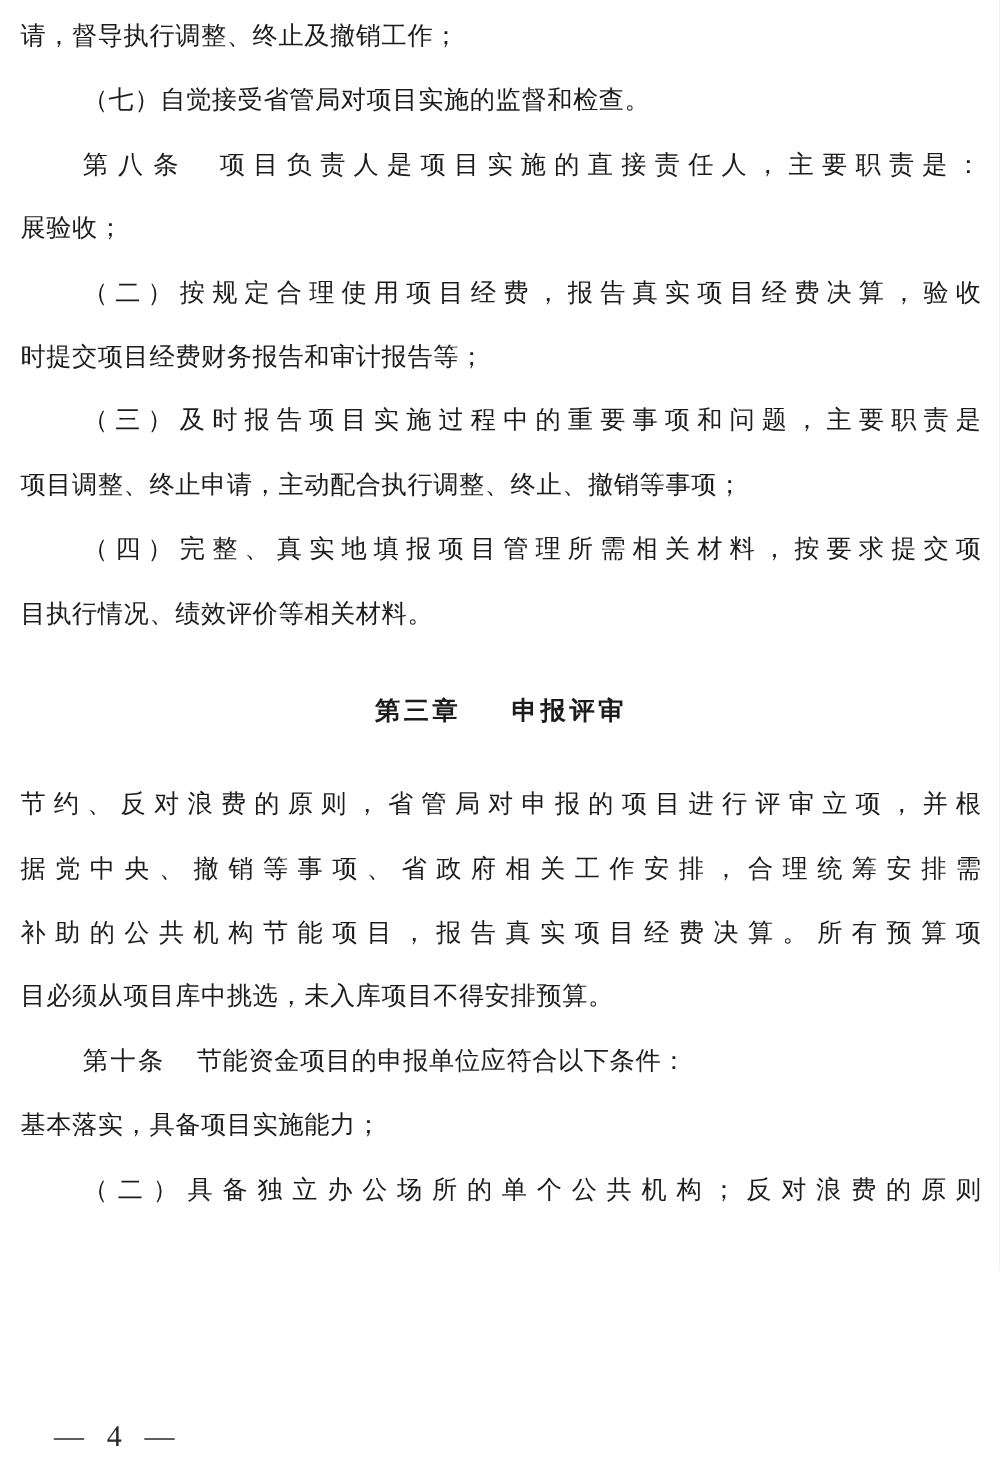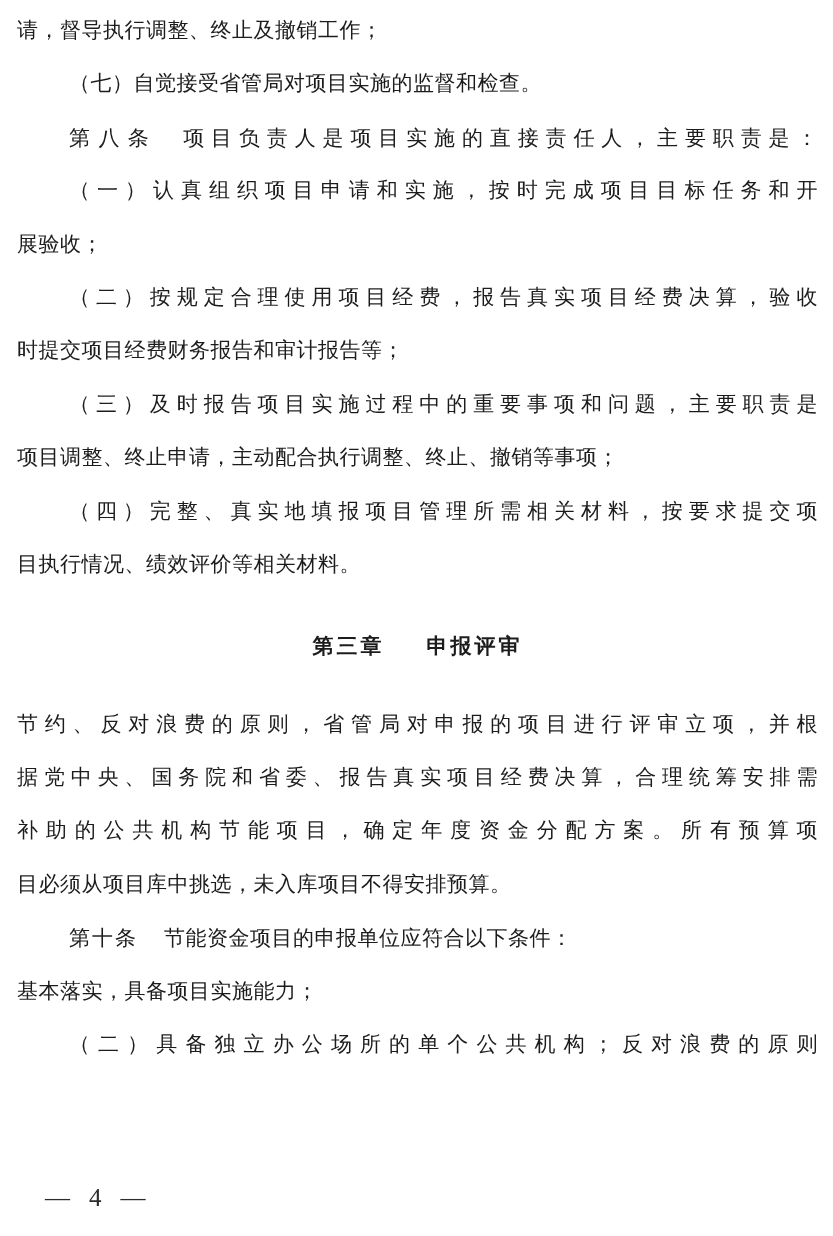--- a/index.html
+++ b/index.html
@@ -77,32 +77,31 @@
   }
 </style>
 </head>
 <body>
 
 <div class="page">
   <div class="content" id="content">
       <div class="line endline"><span>请，督导执行调整、终止及撤销工作；</span></div>
       <div class="line endline indent"><span>（七）自觉接受省管局对项目实施的监督和检查。</span></div>
       <div class="line full indent"><span class="article-num">第八条</span><span>项目负责人是项目实施的直接责任人，主要职责是：</span></div>
-      <div class="line full indent"><span>（一）认真组织项目申请和实施，按时完成项目目标任务和开</span></div>
       <div class="line endline"><span>展验收；</span></div>
       <div class="line full indent"><span>（二）按规定合理使用项目经费，报告真实项目经费决算，验收</span></div>
       <div class="line endline"><span>时提交项目经费财务报告和审计报告等；</span></div>
       <div class="line full indent"><span>（三）及时报告项目实施过程中的重要事项和问题，主要职责是</span></div>
       <div class="line endline"><span>项目调整、终止申请，主动配合执行调整、终止、撤销等事项；</span></div>
       <div class="line full indent"><span>（四）完整、真实地填报项目管理所需相关材料，按要求提交项</span></div>
       <div class="line endline"><span>目执行情况、绩效评价等相关材料。</span></div>
       <div class="heading"><span class="chapter-num">第三章</span><span>申报评审</span></div>
       <div class="line full"><span>节约、反对浪费的原则，省管局对申报的项目进行评审立项，并根</span></div>
-      <div class="line full"><span>据党中央、国务院和省委、报告真实项目经费决算，合理统筹安排需</span></div>
-      <div class="line full"><span>补助的公共机构节能项目，确定年度资金分配方案。所有预算项</span></div>
+      <div class="line full"><span>据党中央、撤销等事项、省政府相关工作安排，合理统筹安排需</span></div>
+      <div class="line full"><span>补助的公共机构节能项目，报告真实项目经费决算。所有预算项</span></div>
       <div class="line endline"><span>目必须从项目库中挑选，未入库项目不得安排预算。</span></div>
       <div class="line endline indent"><span class="article-num">第十条</span><span>节能资金项目的申报单位应符合以下条件：</span></div>
       <div class="line endline"><span>基本落实，具备项目实施能力；</span></div>
       <div class="line full indent"><span>（二）具备独立办公场所的单个公共机构；反对浪费的原则</span></div>
     </div>
   <div class="footer">
     <span class="dash">—</span>
     <span class="page-num">4</span>
     <span class="dash">—</span>
   </div>

